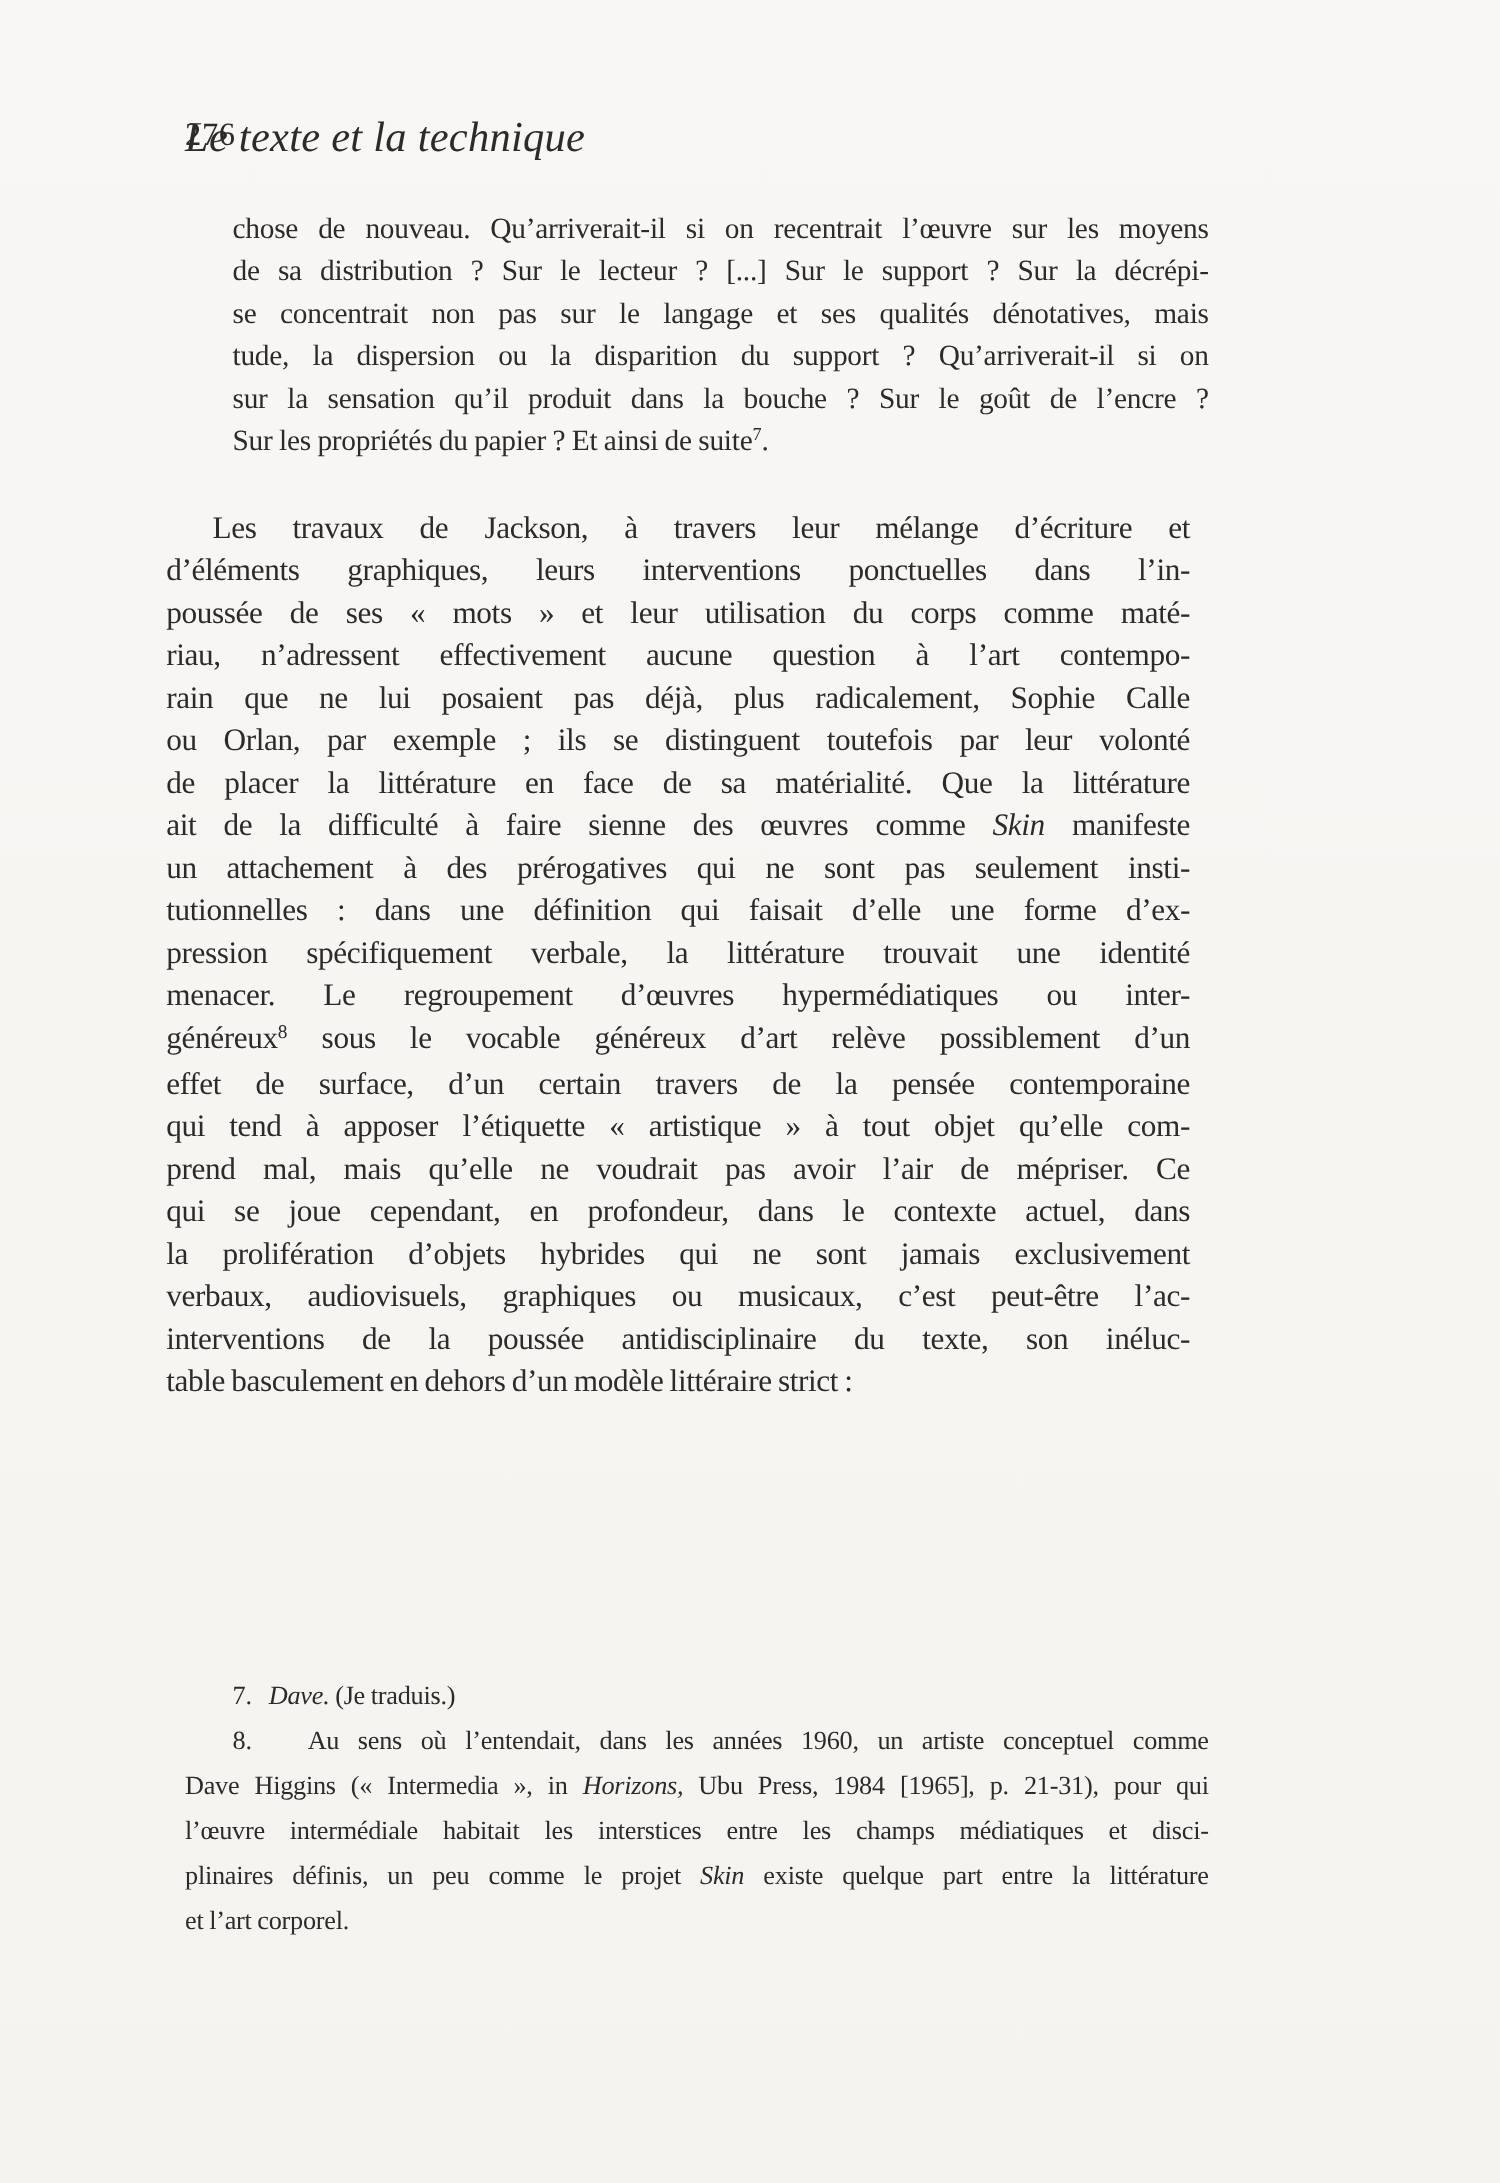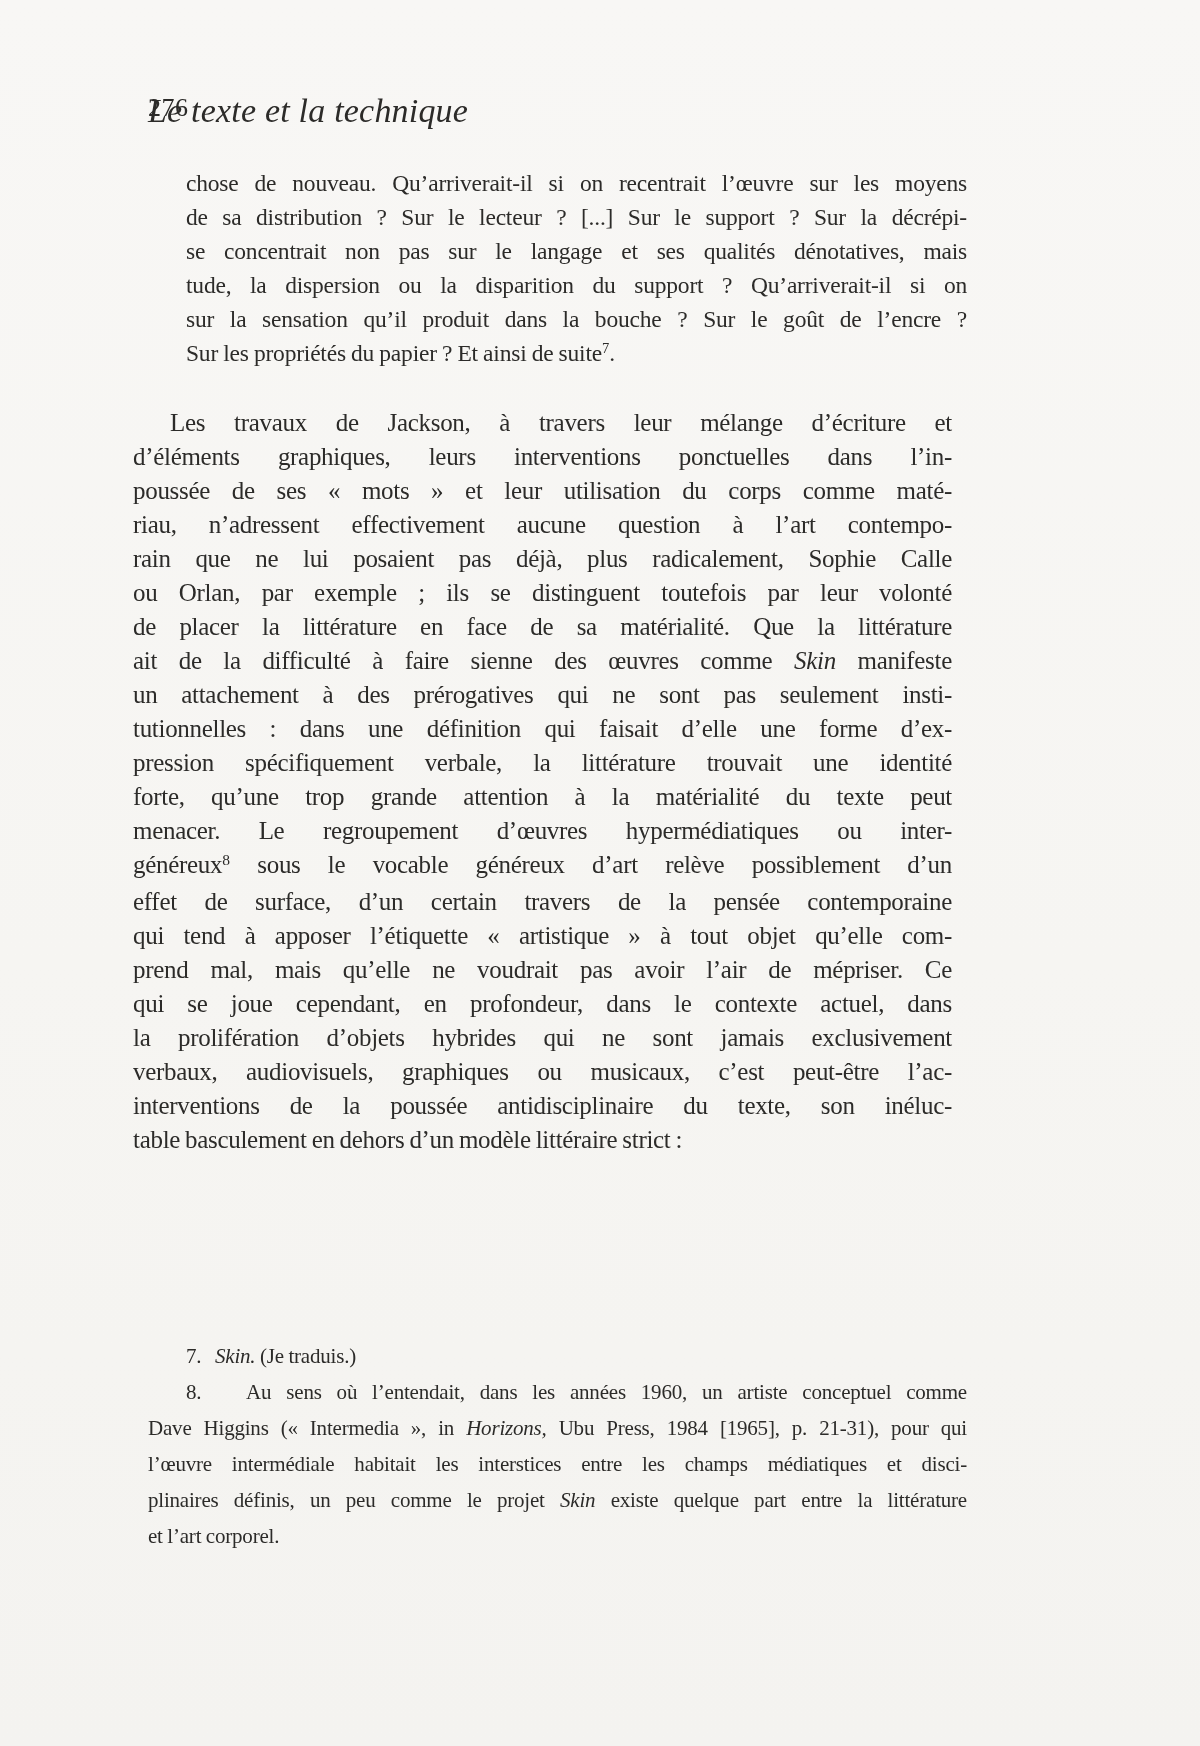--- a/index.html
+++ b/index.html
@@ -79,36 +79,35 @@
       <div class="line"><span>d’éléments graphiques, leurs interventions ponctuelles dans l’in-</span></div>
       <div class="line"><span>poussée de ses « mots » et leur utilisation du corps comme maté-</span></div>
       <div class="line"><span>riau, n’adressent effectivement aucune question à l’art contempo-</span></div>
       <div class="line"><span>rain que ne lui posaient pas déjà, plus radicalement, Sophie Calle</span></div>
       <div class="line"><span>ou Orlan, par exemple ; ils se distinguent toutefois par leur volonté</span></div>
       <div class="line"><span>de placer la littérature en face de sa matérialité. Que la littérature</span></div>
       <div class="line"><span>ait de la difficulté à faire sienne des œuvres comme </span><span class="it">Skin</span><span> manifeste</span></div>
       <div class="line"><span>un attachement à des prérogatives qui ne sont pas seulement insti-</span></div>
       <div class="line"><span>tutionnelles : dans une définition qui faisait d’elle une forme d’ex-</span></div>
       <div class="line"><span>pression spécifiquement verbale, la littérature trouvait une identité</span></div>
-      <div class="line"><span>forte, qu’une trop grande attention à la matérialité du texte peut</span></div>
       <div class="line"><span>menacer. Le regroupement d’œuvres hypermédiatiques ou inter-</span></div>
       <div class="line"><span>généreux</span><span class="sup">8</span><span> sous le vocable généreux d’art relève possiblement d’un</span></div>
       <div class="line"><span>effet de surface, d’un certain travers de la pensée contemporaine</span></div>
       <div class="line"><span>qui tend à apposer l’étiquette « artistique » à tout objet qu’elle com-</span></div>
       <div class="line"><span>prend mal, mais qu’elle ne voudrait pas avoir l’air de mépriser. Ce</span></div>
       <div class="line"><span>qui se joue cependant, en profondeur, dans le contexte actuel, dans</span></div>
       <div class="line"><span>la prolifération d’objets hybrides qui ne sont jamais exclusivement</span></div>
       <div class="line"><span>verbaux, audiovisuels, graphiques ou musicaux, c’est peut-être l’ac-</span></div>
       <div class="line"><span>interventions de la poussée antidisciplinaire du texte, son inéluc-</span></div>
       <div class="line"><span>table basculement en dehors d’un modèle littéraire strict :</span></div>
     </section>
 
   <section class="footnotes-zone">
     <div class="footnote">
-        <div class="line"><span>7.&nbsp;&nbsp;&nbsp;</span><span class="it">Skin.</span><span> (Je traduis.)</span></div>
+        <div class="line"><span>7.&nbsp;&nbsp;&nbsp;</span><span class="it">Dave.</span><span> (Je traduis.)</span></div>
       </div>
     <div class="footnote">
         <div class="line"><span>8.&nbsp;&nbsp;&nbsp;Au sens où l’entendait, dans les années 1960, un artiste conceptuel comme</span></div>
         <div class="line"><span>Dave Higgins (« Intermedia », in </span><span class="it">Horizons,</span><span> Ubu Press, 1984 [1965], p. 21-31), pour qui</span></div>
         <div class="line"><span>l’œuvre intermédiale habitait les interstices entre les champs médiatiques et disci-</span></div>
         <div class="line"><span>plinaires définis, un peu comme le projet </span><span class="it">Skin</span><span> existe quelque part entre la littérature</span></div>
         <div class="line"><span>et l’art corporel.</span></div>
       </div>
   </section>
 

